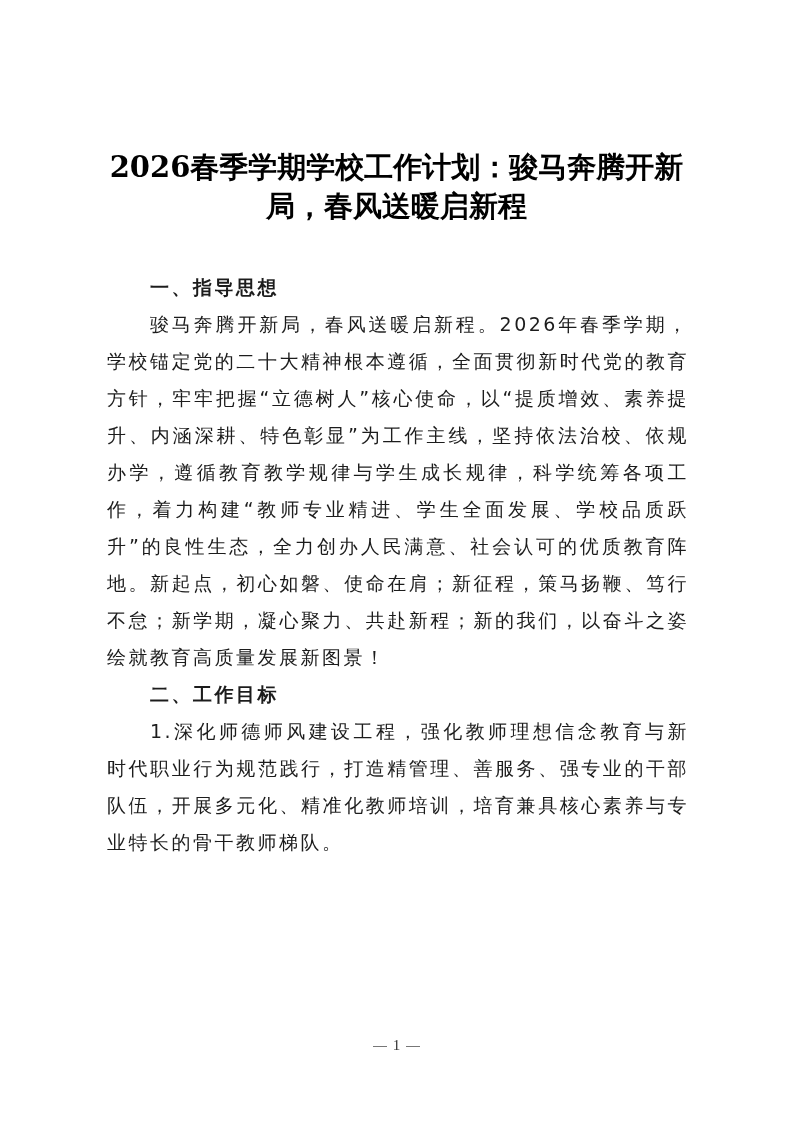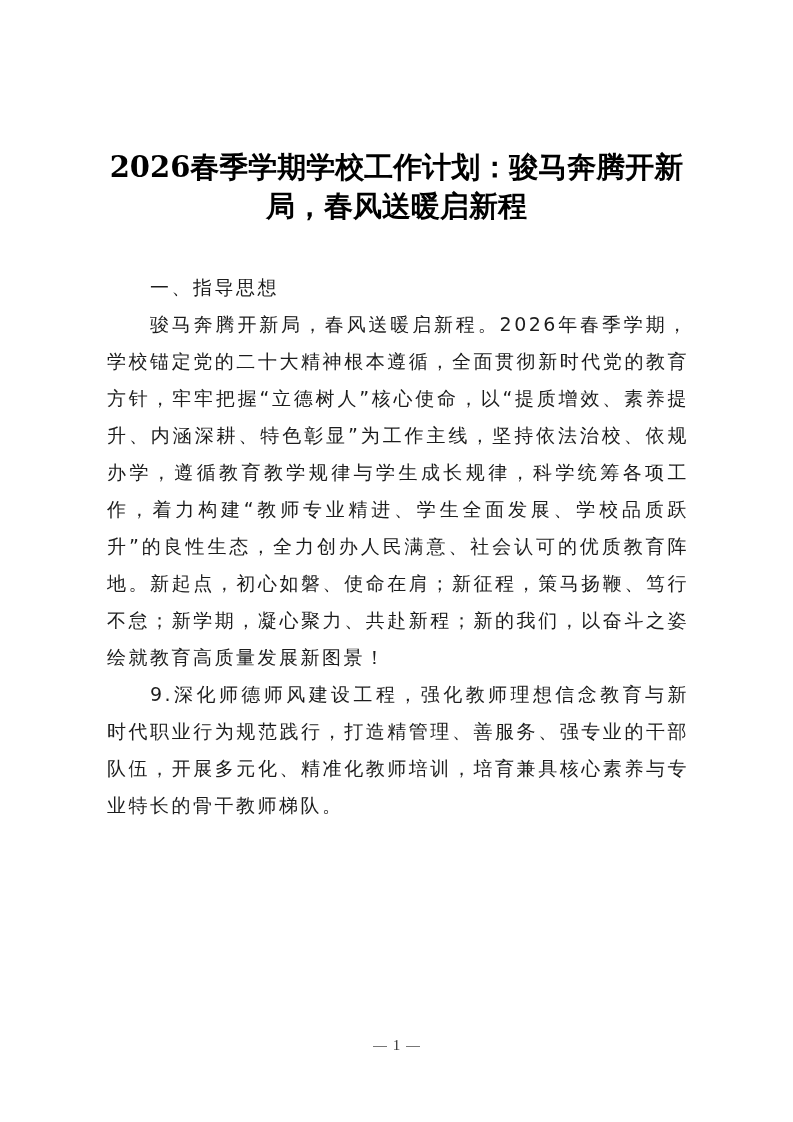--- a/index.html
+++ b/index.html
@@ -44,21 +44,21 @@
       line-height: 37px;
       letter-spacing: 2.5px;
       color: #1c1c1c;
     }
     .body-text p {
       margin: 0;
       text-indent: 43px;
       text-align: justify;
     }
     .body-text p.heading {
-      font-weight: normal;
+      font-weight: bold;
     }
     .page-number {
       position: absolute;
       left: 0;
       top: 1037px;
       width: 793px;
       text-align: center;
       font-family: "Liberation Serif", "DejaVu Serif", serif;
       font-size: 15px;
       color: #333333;
@@ -75,20 +75,21 @@
 </head>
 <body>
 
 <div class="page">
 
   <h1 class="title">2026春季学期学校工作计划：骏马奔腾开新局，春风送暖启新程</h1>
 
   <div class="body-text">
     <p class="heading">一、指导思想</p>
     <p>骏马奔腾开新局，春风送暖启新程。2026年春季学期，学校锚定党的二十大精神根本遵循，全面贯彻新时代党的教育方针，牢牢把握“立德树人”核心使命，以“提质增效、素养提升、内涵深耕、特色彰显”为工作主线，坚持依法治校、依规办学，遵循教育教学规律与学生成长规律，科学统筹各项工作，着力构建“教师专业精进、学生全面发展、学校品质跃升”的良性生态，全力创办人民满意、社会认可的优质教育阵地。新起点，初心如磐、使命在肩；新征程，策马扬鞭、笃行不怠；新学期，凝心聚力、共赴新程；新的我们，以奋斗之姿绘就教育高质量发展新图景！</p>
-    <p>9.深化师德师风建设工程，强化教师理想信念教育与新时代职业行为规范践行，打造精管理、善服务、强专业的干部队伍，开展多元化、精准化教师培训，培育兼具核心素养与专业特长的骨干教师梯队。</p>
+    <p class="heading">二、工作目标</p>
+    <p>1.深化师德师风建设工程，强化教师理想信念教育与新时代职业行为规范践行，打造精管理、善服务、强专业的干部队伍，开展多元化、精准化教师培训，培育兼具核心素养与专业特长的骨干教师梯队。</p>
   </div>
 
   <div class="page-number">
     <span class="dash"></span><span>1</span><span class="dash"></span>
   </div>
 
 </div>
 
 </body></html>

